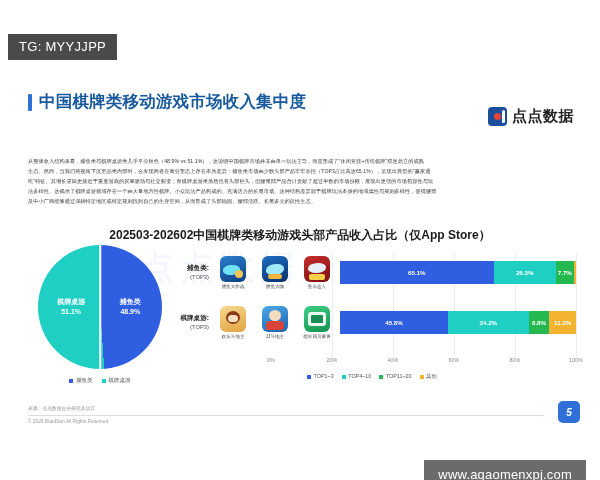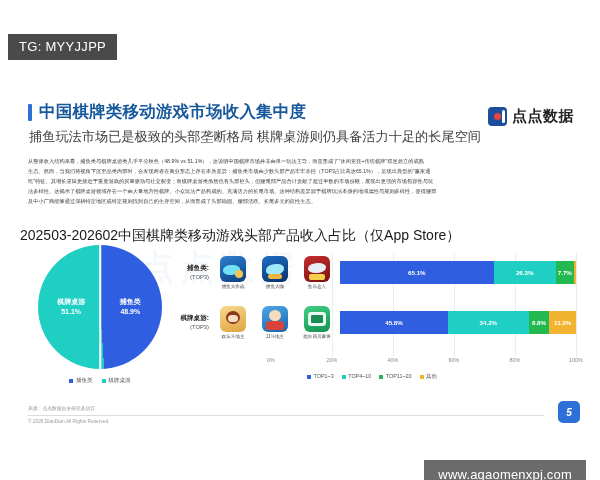--- a/index.html
+++ b/index.html
@@ -21,21 +21,21 @@
   }
 
   
   .slide {
     position: absolute; left: 20px; top: 62px;
     width: 560px; height: 352px;
     background: #ffffff;
   }
 
   
-  .hdr { position: absolute; left: 8px; top: 16px; }
+  .hdr { position: absolute; left: 8px; top: 6px; }
   .hdr-title-row { display: flex; align-items: center; }
   .accent-bar {
     width: 4px; height: 17px; background: #2f6fd8; margin-right: 7px;
     border-radius: 1px;
   }
   .hdr-title {
     font-size: 16.5px; font-weight: bold; color: #17599c;
     letter-spacing: .2px; white-space: nowrap;
   }
   .hdr-sub {
@@ -69,21 +69,21 @@
   .para {
     position: absolute; left: 8px; top: 72px; width: 544px;
     font-size: 5.2px; line-height: 1.72; color: #3a3a3a;
     text-align: justify; letter-spacing: .05px;
   }
   .para p { margin-bottom: 1px; }
 
   
   .chart-title {
     position: absolute; left: 0; right: 0; top: 142px;
-    font-size: 14px; font-weight: normal; color: #1a1a1a;
+    text-align: center; font-size: 12px; font-weight: bold; color: #1a1a1a;
   }
 
   .watermark {
     position: absolute; left: 120px; top: 160px;
     font-size: 34px; font-weight: bold; color: rgba(60,110,190,0.055);
     letter-spacing: 6px; pointer-events: none; user-select: none;
     white-space: nowrap;
   }
 
   
@@ -222,21 +222,20 @@
 
   <div class="tg-badge">TG: MYYJJPP</div>
 
   <div class="slide">
 
     <div class="hdr">
       <div class="hdr-title-row">
         <div class="accent-bar"></div>
         <div class="hdr-title">中国棋牌类移动游戏市场收入集中度</div>
       </div>
-      <div class="hdr-sub">捕鱼玩法市场已是极致的头部垄断格局 棋牌桌游则仍具备活力十足的长尾空间</div>
     </div>
 
     <div class="brand">
       <div class="brand-mark"></div>
       <div class="brand-name">点点数据</div>
     </div>
 
     <div class="para">
       <p>从整体收入结构来看，捕鱼类与棋牌桌游类几乎平分秋色（48.9% vs 51.1%），这说明中国棋牌市场并非由单一玩法主导，而是形成了"休闲竞技+传统棋牌"双足鼎立的成熟</p>
       <p>生态。然而，当我们将视角下沉至品类内部时，会发现两者在商业形态上存在本质差异：捕鱼类市场由少数头部产品牢牢掌控（TOP3占比高达65.1%），呈现出典型的"赢家通</p>

